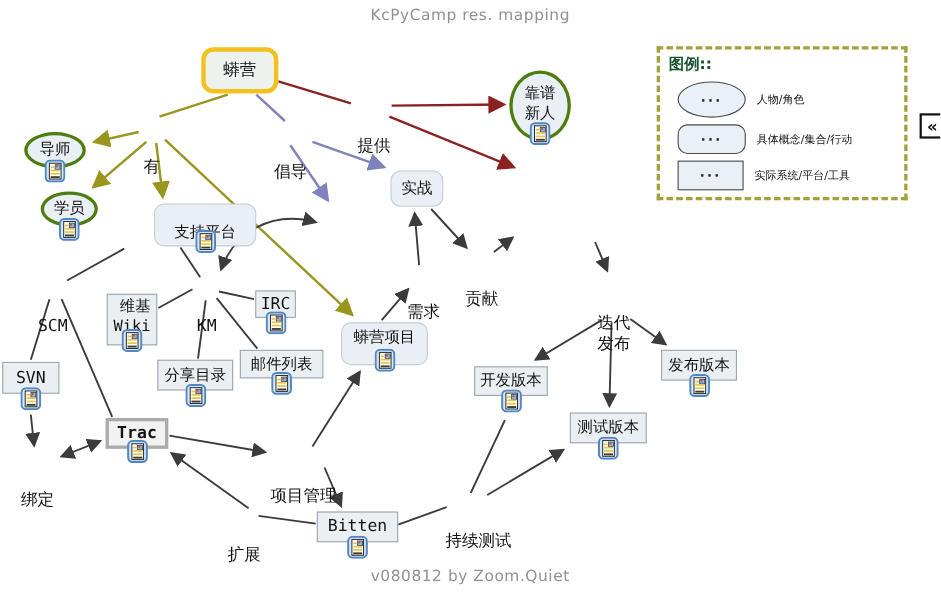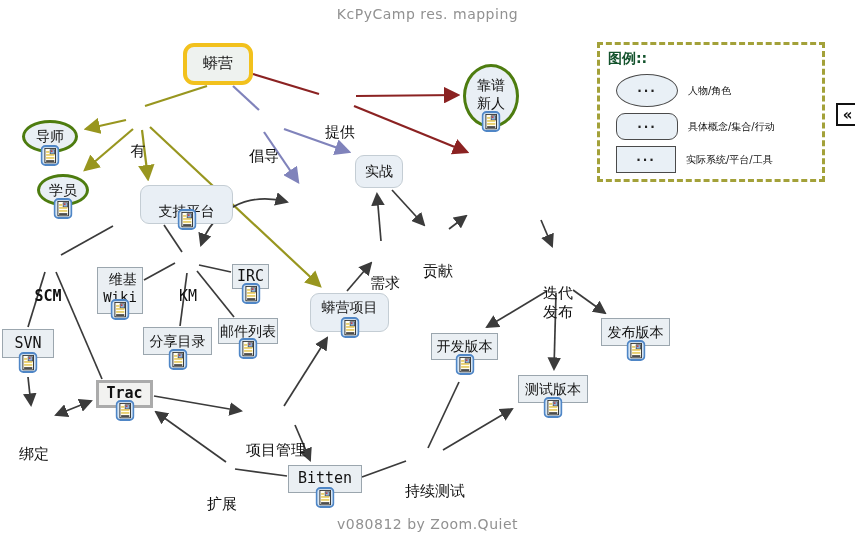--- a/index.html
+++ b/index.html
@@ -169,41 +169,41 @@
         </svg></span>
   </div>
 
   <div class="node textnode" style="left:365px;top:240px;width:40px;height:20px;">
     <span class="lbl">需求</span>
   </div>
   <div class="node textnode" style="left:418px;top:228px;width:40px;height:20px;">
     <span class="lbl">贡献</span>
   </div>
 
-  <div class="node textnode mono" style="left:29px;top:253px;width:38px;height:20px;font-weight:bold;">
+  <div class="node textnode mono" style="left:29px;top:253px;width:38px;height:20px;">
     <span class="lbl">SCM</span>
   </div>
   <div class="node textnode mono" style="left:174px;top:253px;width:28px;height:20px;">
     <span class="lbl">KM</span>
   </div>
 
   <div class="node system mono topalign icon-in" style="left:97px;top:267px;width:46px;height:47px;padding-top:2px;font-size:14px;text-align:right;">
     <span class="lbl">维基
 Wiki</span>
     <span class="nicon"><svg width="19" height="21">
           <use href="#noteicon"></use>
         </svg></span>
   </div>
   <div class="node system mono" style="left:232px;top:264px;width:37px;height:25px;">
     <span class="lbl">IRC</span>
     <span class="nicon"><svg width="19" height="21">
           <use href="#noteicon"></use>
         </svg></span>
   </div>
-  <div class="node system" style="left:218px;top:318px;width:60px;height:26px;">
+  <div class="node system" style="left:218px;top:318px;width:76px;height:26px;">
     <span class="lbl">邮件列表</span>
     <span class="nicon"><svg width="19" height="21">
           <use href="#noteicon"></use>
         </svg></span>
   </div>
   <div class="node system" style="left:143px;top:327px;width:69px;height:28px;">
     <span class="lbl">分享目录</span>
     <span class="nicon"><svg width="19" height="21">
           <use href="#noteicon"></use>
         </svg></span>

